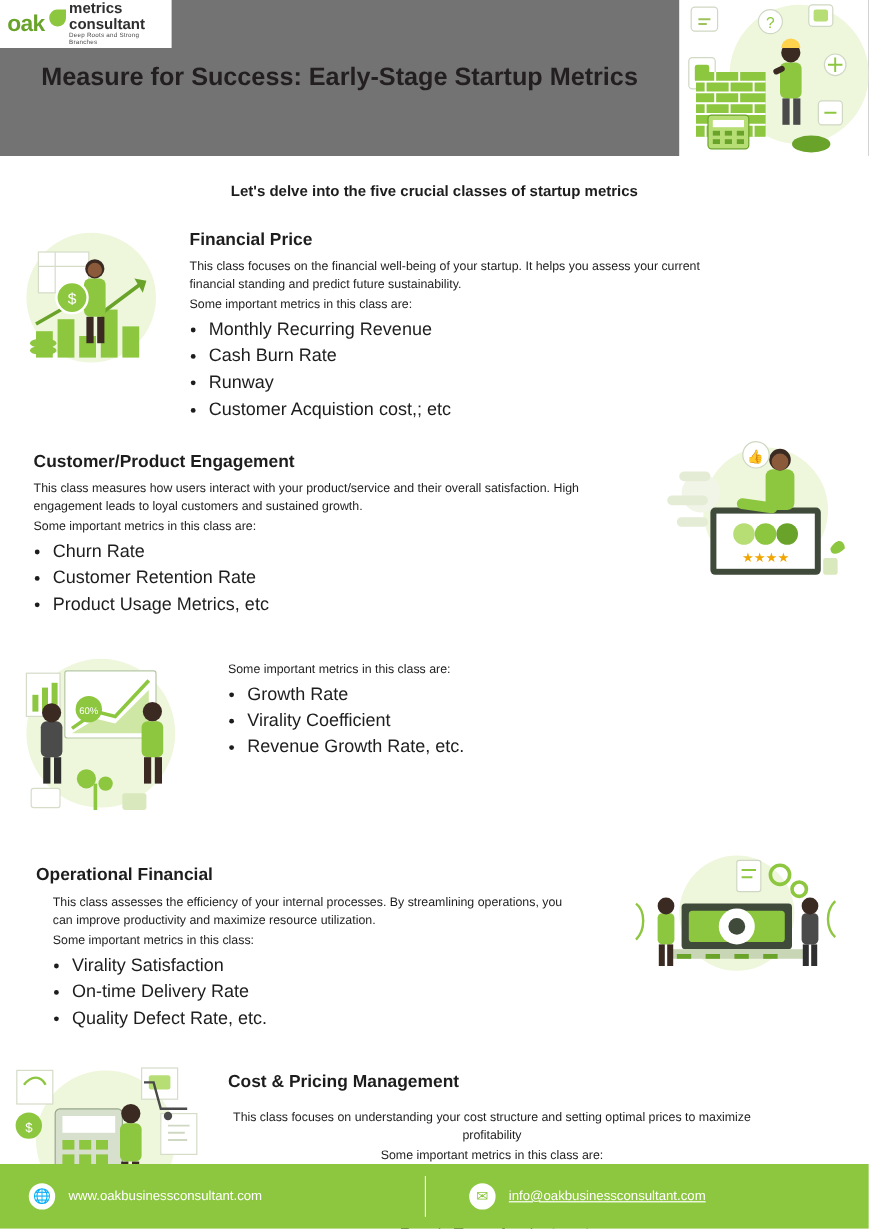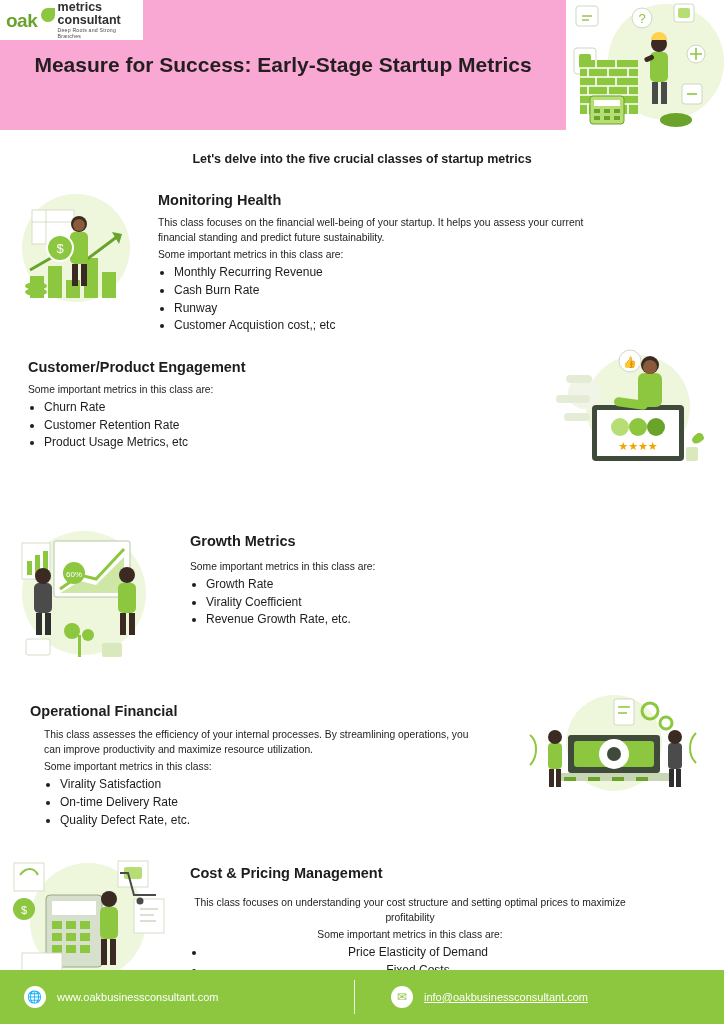--- a/index.html
+++ b/index.html
@@ -10,21 +10,21 @@
     font-family: "Liberation Sans", sans-serif;
     color: #1d1d1d;
     overflow: hidden;
     position: relative;
   }
 
   
   .header {
     position: relative;
     height: 130px;
-    background: #f9a8d4;
+    background: #737373;
     display: flex;
     align-items: center;
     overflow: hidden;
   }
   .logo-box {
     position: absolute;
     left: 0; top: 0;
     width: 143px;
     height: 40px;
     background: #ffffff;
@@ -92,21 +92,21 @@
     color: #1d1d1d;
     margin-bottom: 7px;
   }
   .sec-body {
     font-size: 10.3px;
     line-height: 1.47;
     color: #1d1d1d;
   }
   .sec-body p { margin-bottom: 2px; }
   .sec-body ul { margin: 2px 0 0 16px; }
-  .sec-body li { font-size: 12px; line-height: 1.47; }
+  .sec-body li { font-size: 15px; line-height: 1.47; }
 
   .illus { position: absolute; }
 
   
   .footer {
     position: absolute;
     left: 0; bottom: 0;
     width: 724px; height: 54px;
     background: #8dc63f;
     display: flex;
@@ -232,21 +232,21 @@
         <circle cx="46" cy="56" r="13" fill="#8dc63f" stroke="#fff" stroke-width="2"></circle>
         <text x="46" y="61" font-size="13" fill="#fff" text-anchor="middle" font-family="Liberation Sans, sans-serif">$</text>
         <g fill="#8dc63f">
             <ellipse cx="22" cy="100" rx="11" ry="4"></ellipse>
             <ellipse cx="22" cy="94" rx="11" ry="4"></ellipse>
           </g>
       </svg>
     </div>
 
     <div style="margin-left:158px; width:430px;">
-      <div class="sec-title">Monitoring Health</div>
+      <div class="sec-title">Financial Price</div>
       <div class="sec-body">
         <p>This class focuses on the financial well-being of your startup. It helps you assess your current financial standing and predict future sustainability.</p>
         <p>Some important metrics in this class are:</p>
         <ul>
           <li>Monthly Recurring Revenue</li>
           <li>Cash Burn Rate</li>
           <li>Runway</li>
           <li>Customer Acquistion cost,; etc</li>
         </ul>
       </div>
@@ -280,20 +280,21 @@
         <circle cx="88" cy="14" r="11" fill="#fff" stroke="#cfd8c2"></circle>
         <text x="88" y="19" font-size="11" fill="#8dc63f" text-anchor="middle" font-family="Liberation Sans, sans-serif">👍</text>
         <path d="M150 92c6-10 12-6 12 0-6 6-12 6-12 0z" fill="#8dc63f"></path>
         <rect x="144" y="100" width="12" height="14" rx="2" fill="#d9e8bd"></rect>
       </svg>
     </div>
 
     <div style="margin-left:28px; width:470px;">
       <div class="sec-title">Customer/Product Engagement</div>
       <div class="sec-body">
+        <p>This class measures how users interact with your product/service and their overall satisfaction. High engagement leads to loyal customers and sustained growth.</p>
         <p>Some important metrics in this class are:</p>
         <ul>
           <li>Churn Rate</li>
           <li>Customer Retention Rate</li>
           <li>Product Usage Metrics, etc</li>
         </ul>
       </div>
     </div>
   </div>
 
@@ -330,21 +331,20 @@
           <circle cx="62" cy="104" r="8"></circle>
             <circle cx="78" cy="108" r="6"></circle>
           <rect x="68" y="108" width="3" height="22"></rect>
         </g>
         <rect x="92" y="116" width="20" height="14" rx="2" fill="#d9e8bd"></rect>
         <rect x="16" y="112" width="24" height="16" rx="2" fill="#fff" stroke="#d5ddc8"></rect>
       </svg>
     </div>
 
     <div style="margin-left:190px; width:440px;">
-      <div class="sec-title">Growth Metrics</div>
       <div class="sec-body" style="margin-top:10px;">
         <p>Some important metrics in this class are:</p>
         <ul>
           <li>Growth Rate</li>
           <li>Virality Coefficient</li>
           <li>Revenue Growth Rate, etc.</li>
         </ul>
       </div>
     </div>
   </div>

